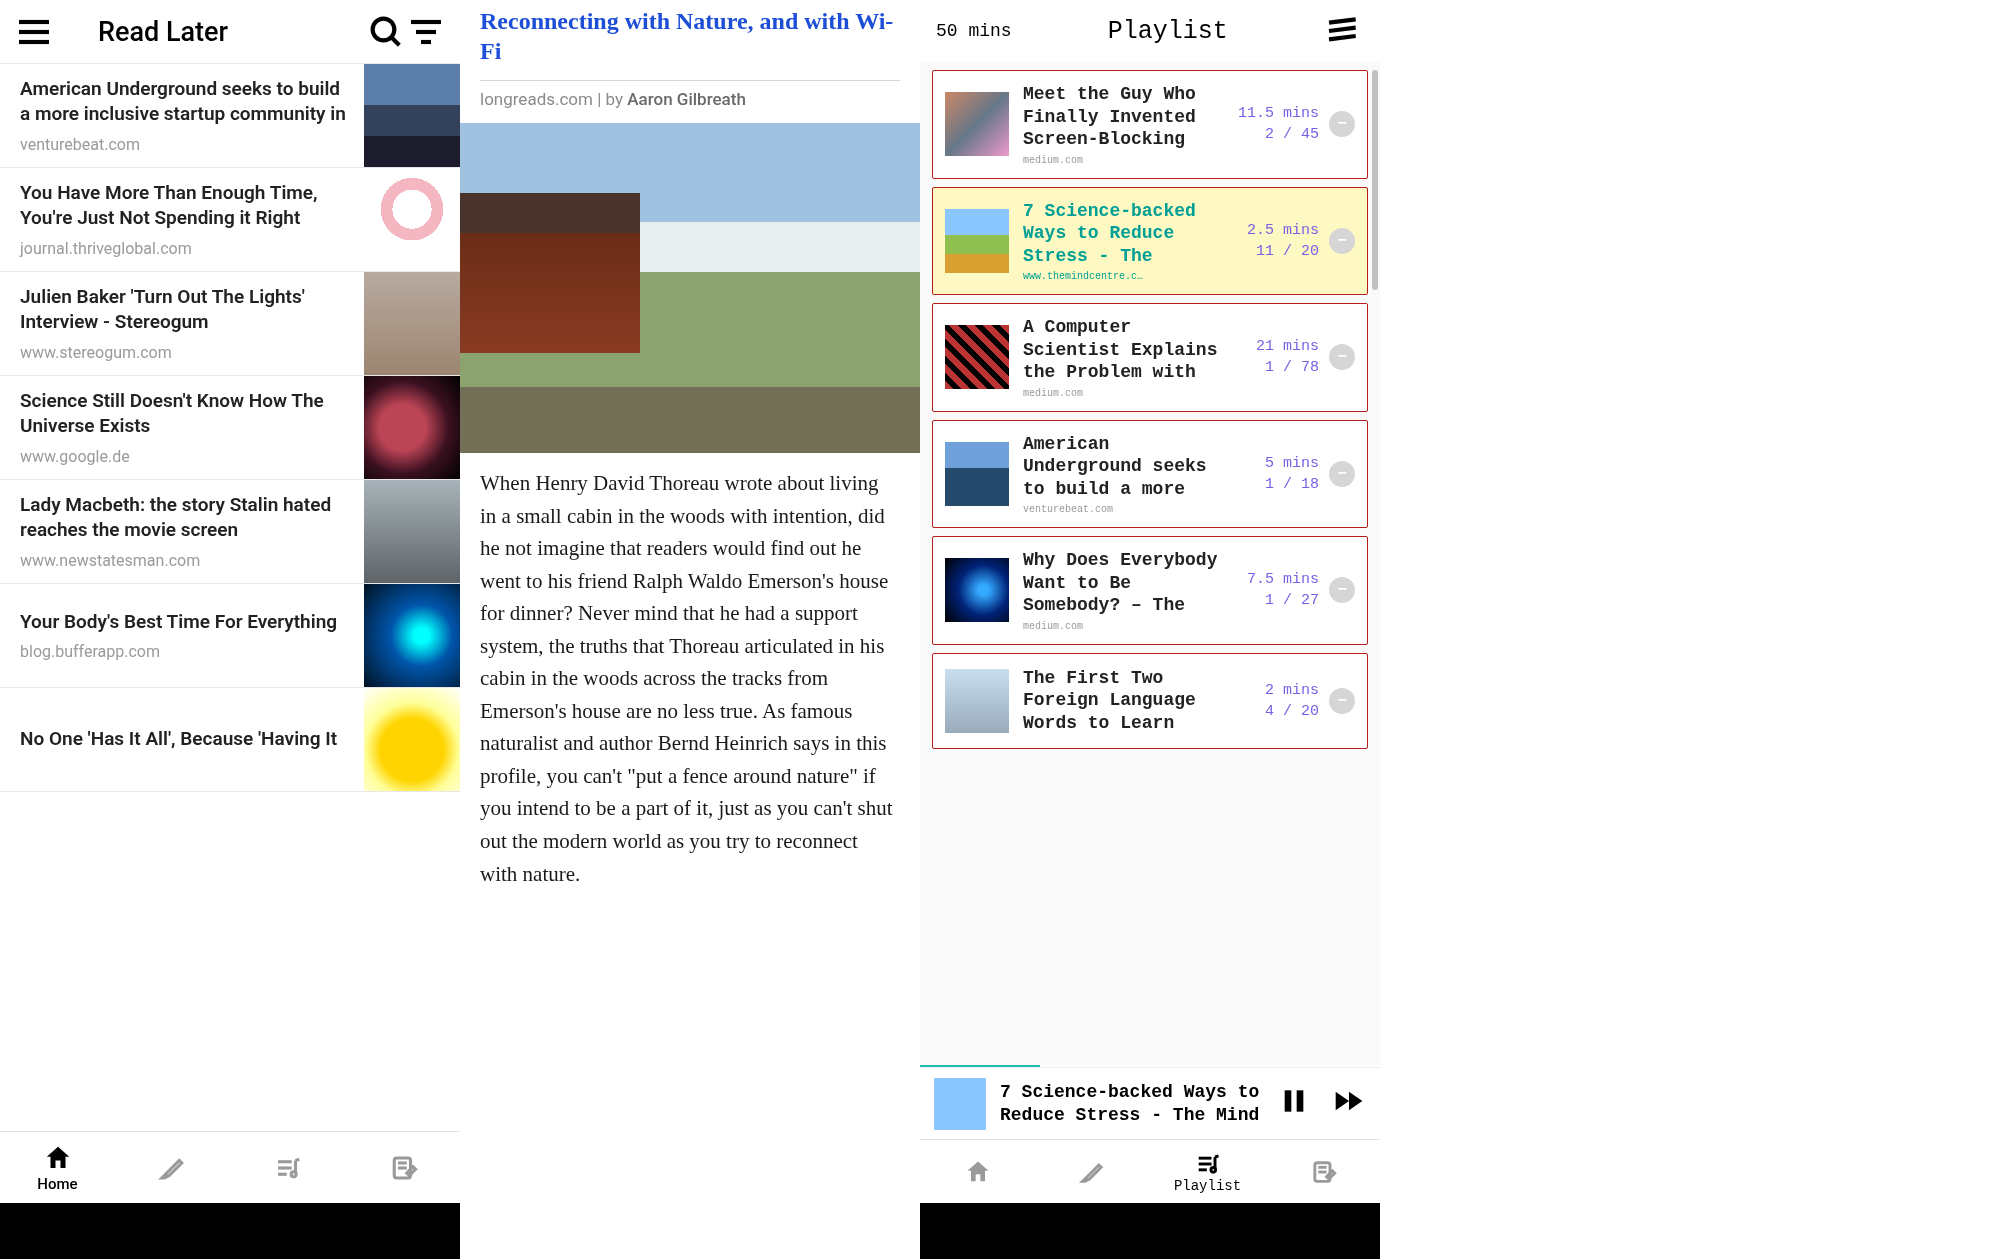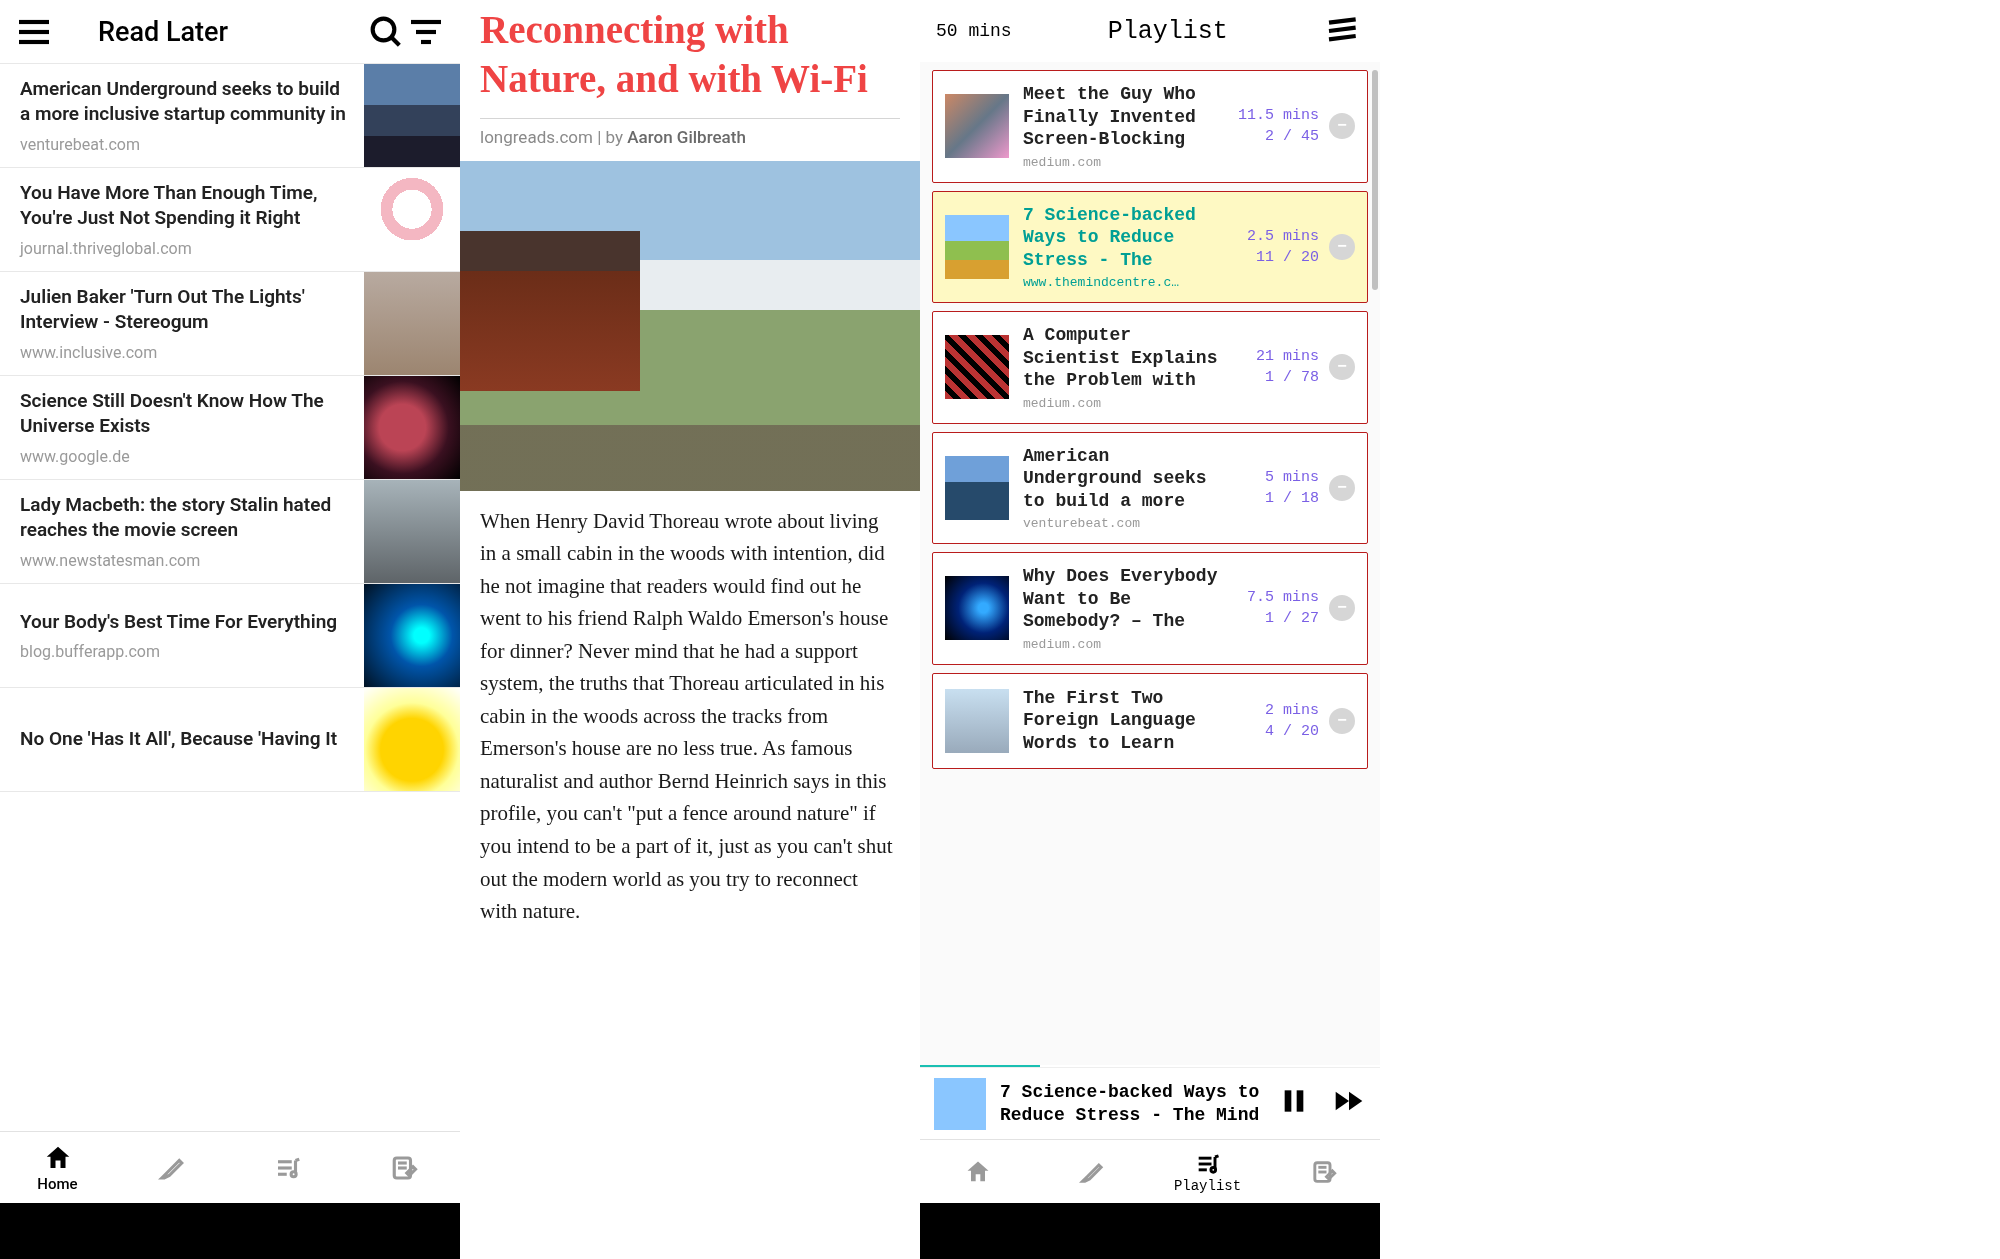--- a/index.html
+++ b/index.html
@@ -56,21 +56,21 @@
   .rl-tab-lbl { font-size:15px; }
   .rl-tab svg { width:30px; height:30px; }
 
   .android-nav {
     height:56px; background:#000; display:flex; align-items:center; justify-content:space-around;
   }
   .android-nav .nav-ico { color:#fff; }
 
   
   .art { padding: 0 20px 20px 20px; overflow:hidden; font-family: Georgia, serif; }
-  .art h1 { font-size:39px; font-weight:700; line-height:1.25; margin-top:6px; color:#ef4444; }
+  .art h1 { font-size:24px; font-weight:700; line-height:1.25; margin-top:6px; color:#1d4ed8; }
   .art-meta { border-top:1px solid #d5d5d5; margin-top:14px; padding-top:8px; font-size:17px; color:#8a8a8a; font-family: Roboto, sans-serif; }
   .art-meta .auth { color:#6a6a6a; font-weight:500; }
   .art-hero {
     margin:14px -20px 14px -20px; height:330px;
     background:
       linear-gradient(to top, #d44f9e33 0 20%, transparent 20%),
       linear-gradient(to bottom, #9ec2e0 0 30%, #e8edf0 30% 45%, #8aa36f 45% 80%, #5a7845 80% 100%);
     position:relative;
   }
   .art-cabin {
@@ -88,21 +88,21 @@
   .pl-item {
     background:#fff; border:1px solid #b91c1c; border-radius:2px;
     margin:8px 4px; display:flex; align-items:center; padding:12px;
     min-height:96px;
   }
   .pl-item.active { background:#fef9c3; }
   .pl-item.active .pl-title, .pl-item.active .pl-src { color:#009f95; }
   .pl-thumb { width:64px; height:64px; background:#888; margin-right:14px; }
   .pl-txt { flex:1; min-width:0; }
   .pl-title { font-size:18px; font-weight:600; color:#222; line-height:1.25; }
-  .pl-src { font-size:13px; color:#9a9a9a; margin-top:4px; white-space:nowrap; overflow:hidden; text-overflow:ellipsis;}
+  .pl-src { font-size:10px; color:#9a9a9a; margin-top:4px; white-space:nowrap; overflow:hidden; text-overflow:ellipsis;}
   .pl-meta { text-align:right; margin:0 10px; font-size:15px; min-width:72px;}
   .pl-mins { color:#7a5fe5; font-weight:500; }
   .pl-prog { color:#7a5fe5; margin-top:4px; }
   .pl-remove { width:26px; height:26px; border-radius:50%; background:#d6d6d6; display:flex; align-items:center; justify-content:center; color:#fff; font-weight:bold; }
 
   
   .pt-screen { background:linear-gradient(135deg,#c86,#678,#e9c);}
   .pt-stress { background:linear-gradient(#8ac6ff 0 40%,#8fbf4f 40% 70%,#d8a030 70%);}
   .pt-seats  { background:repeating-linear-gradient(45deg,#b33,#b33 6px,#000 6px,#000 12px);}
   .pt-city2  { background:linear-gradient(#6fa0d9 0 40%,#264a6b 40%);}
@@ -169,21 +169,21 @@
     <div class="rl-item">
       <div class="rl-txt">
         <div class="rl-title">You Have More Than Enough Time, You're Just Not Spending it Right</div>
         <div class="rl-src">journal.thriveglobal.com</div>
       </div>
       <div class="rl-thumb th-hour"></div>
     </div>
     <div class="rl-item">
       <div class="rl-txt">
         <div class="rl-title">Julien Baker 'Turn Out The Lights' Interview - Stereogum</div>
-        <div class="rl-src">www.inclusive.com</div>
+        <div class="rl-src">www.stereogum.com</div>
       </div>
       <div class="rl-thumb th-face"></div>
     </div>
     <div class="rl-item">
       <div class="rl-txt">
         <div class="rl-title">Science Still Doesn't Know How The Universe Exists</div>
         <div class="rl-src">www.google.de</div>
       </div>
       <div class="rl-thumb th-stars"></div>
     </div>

